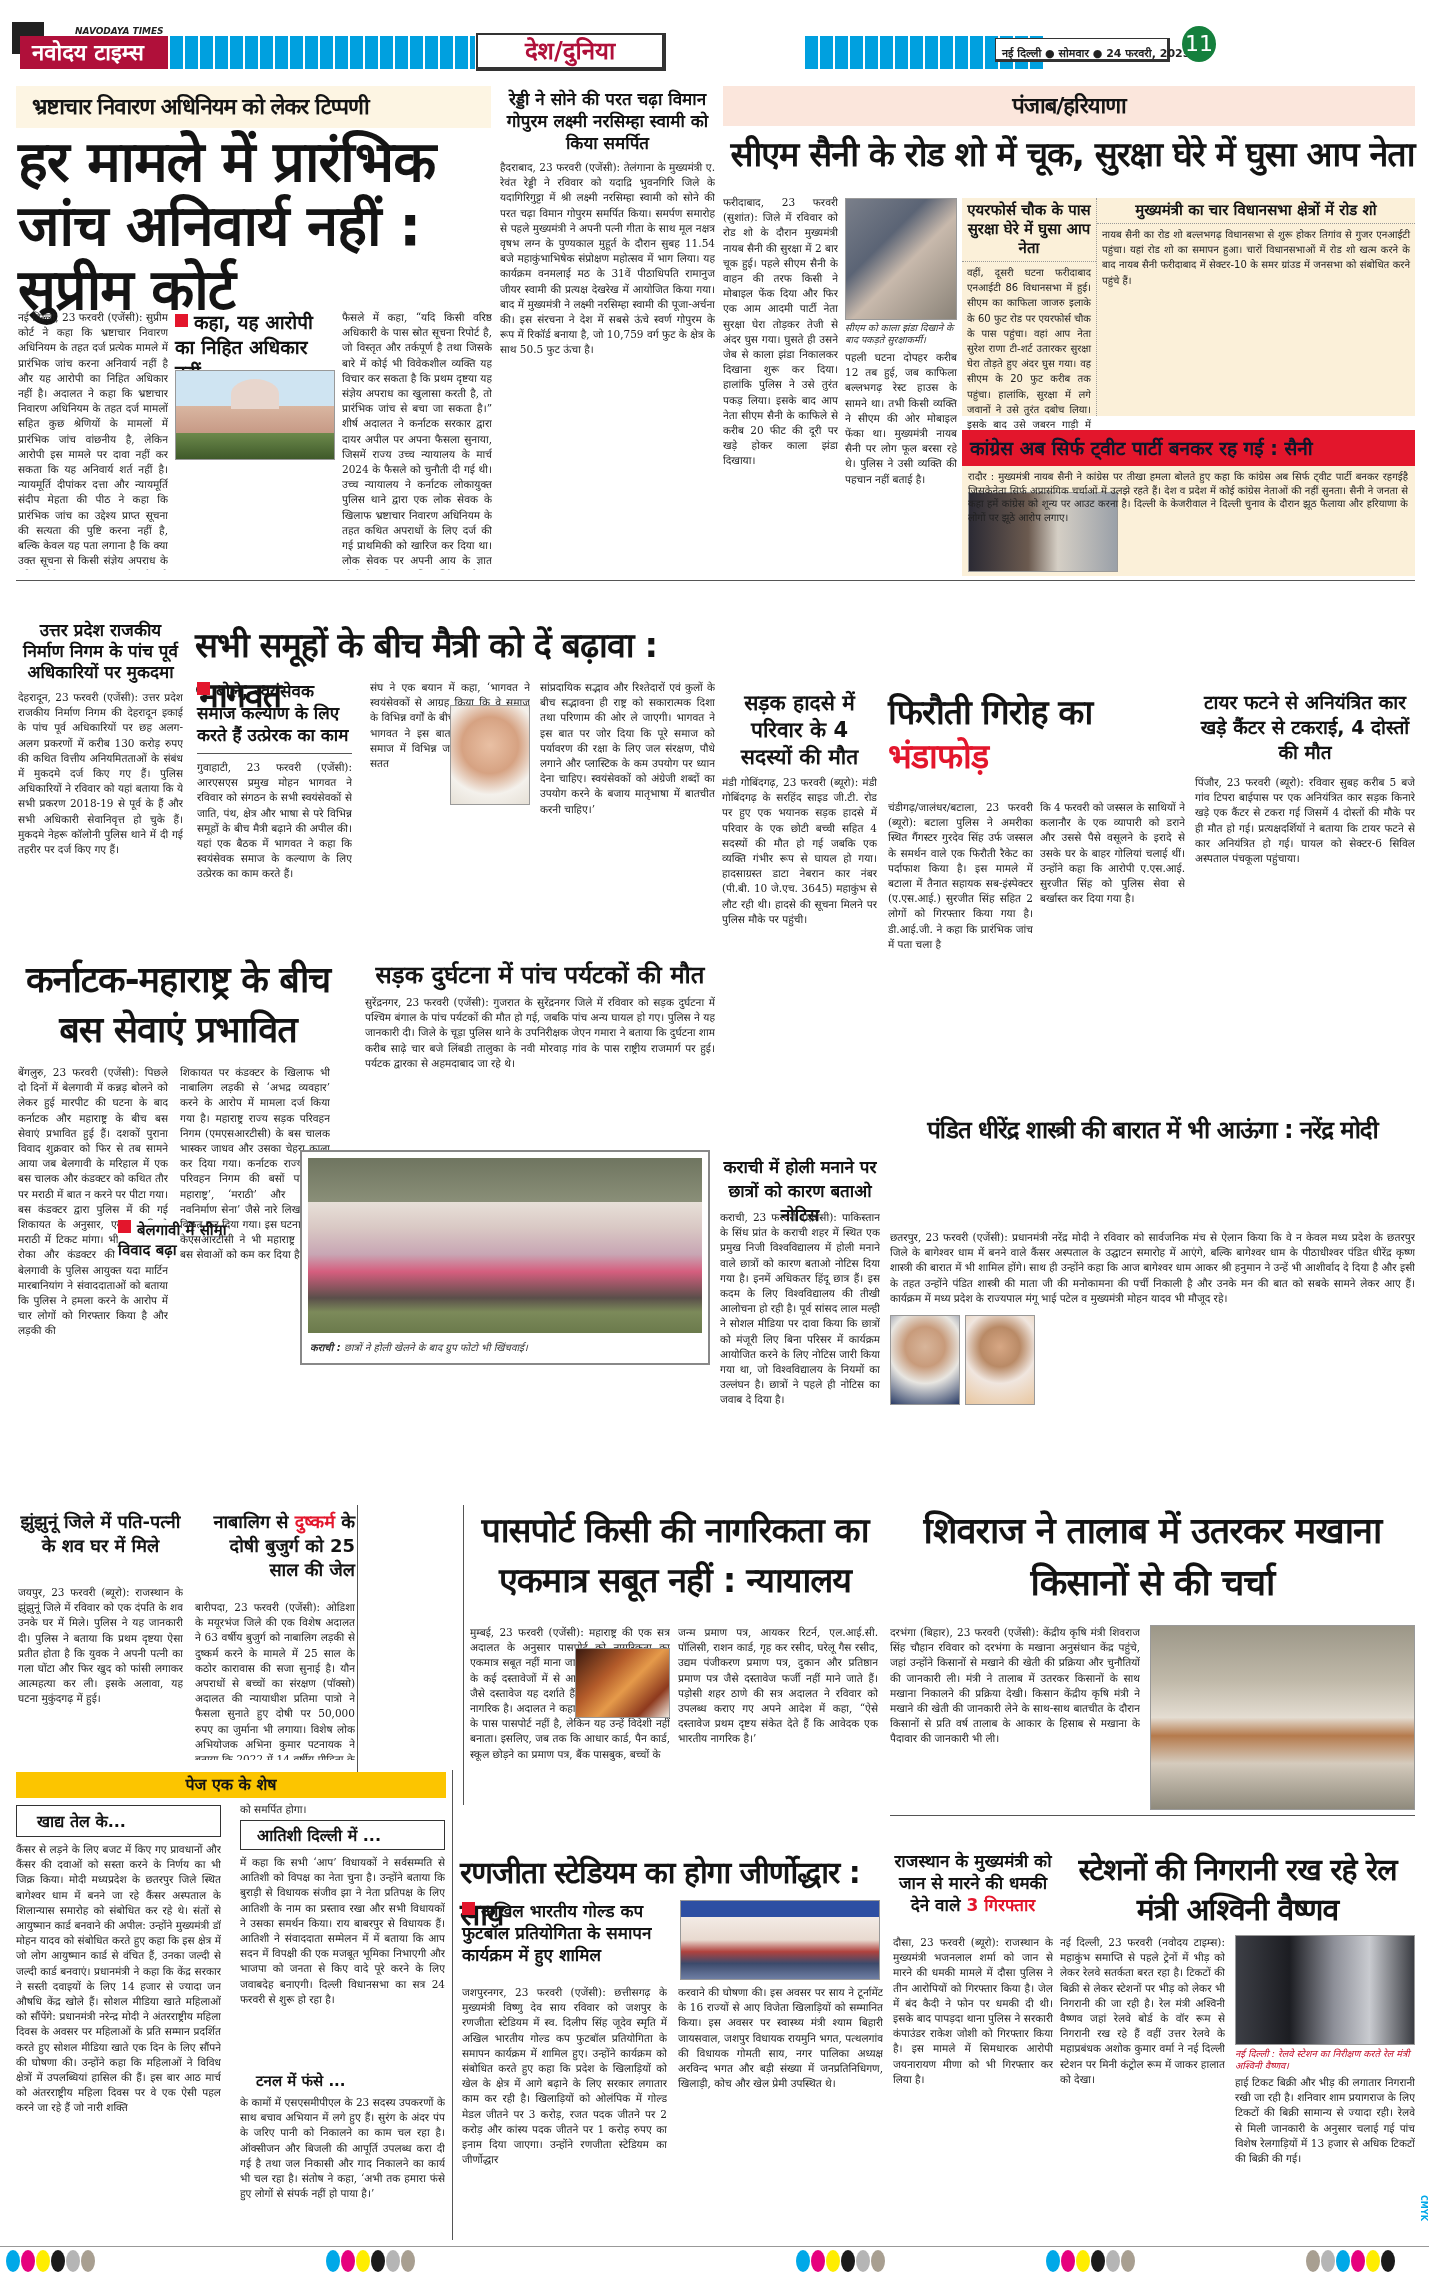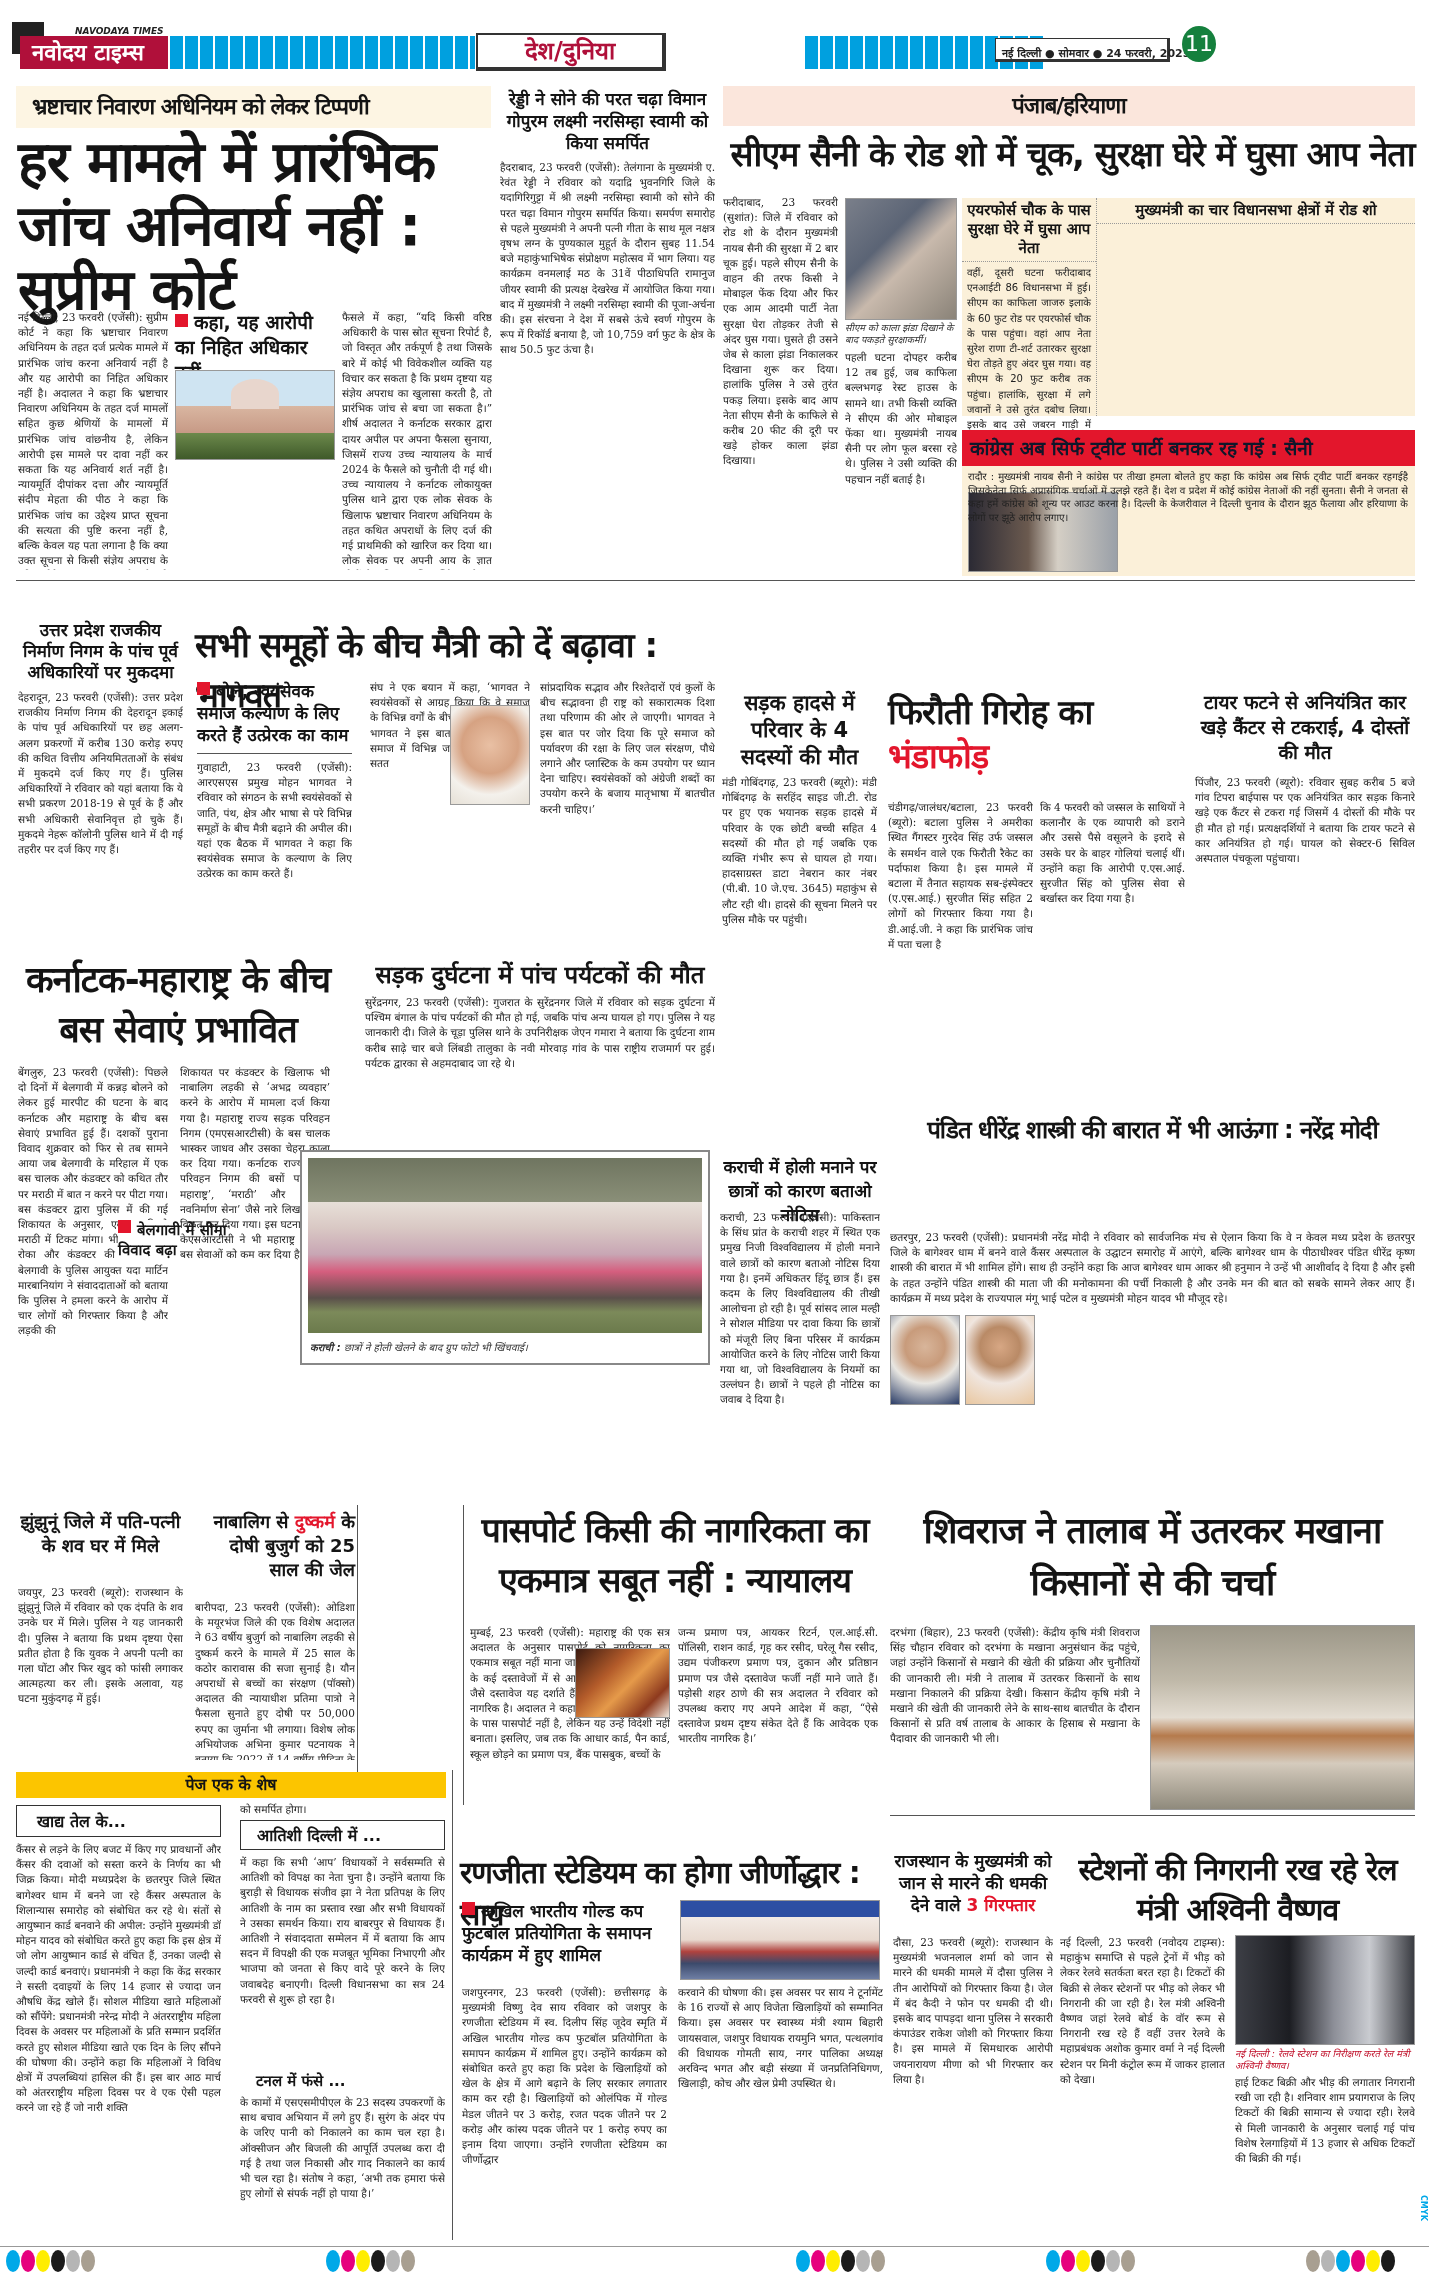--- a/index.html
+++ b/index.html
@@ -62,20 +62,21 @@
 <div class="photo" style="left:845px;top:198px;width:112px;height:122px;background:linear-gradient(135deg,#7a7f8a 0%,#5b6475 35%,#c8b9ac 55%,#8a8378 100%);"></div>
 <div class="abs" style="left:845px;top:322px;width:112px;font-size:9.5px;font-style:italic;color:#333;line-height:12px;">सीएम को काला झंडा दिखाने के बाद पकड़ते सुरक्षाकर्मी।</div>
 <div class="abs body" style="left:845px;top:350px;width:112px;height:175px;">पहली घटना दोपहर करीब 12 तब हुई, जब काफिला बल्लभगढ़ रेस्ट हाउस के सामने था। तभी किसी व्यक्ति ने सीएम की ओर मोबाइल फेंका था। मुख्यमंत्री नायब सैनी पर लोग फूल बरसा रहे थे। पुलिस ने उसी व्यक्ति की पहचान नहीं बताई है।</div>
 
 <div class="abs" style="left:962px;top:198px;width:135px;height:218px;background:#fbf0d9;border-right:1px dotted #999;">
   <div class="hl" style="font-size:15px;line-height:19px;text-align:center;padding:3px;letter-spacing:0;border-bottom:1px dotted #999;">एयरफोर्स चौक के पास सुरक्षा घेरे में घुसा आप नेता</div>
   <div class="body" style="padding:3px 5px;height:170px;font-family:'DejaVu Sans',sans-serif;font-size:10px;">वहीं, दूसरी घटना फरीदाबाद एनआईटी 86 विधानसभा में हुई। सीएम का काफिला जाजरु इलाके के 60 फुट रोड पर एयरफोर्स चौक के पास पहुंचा। वहां आप नेता सुरेश राणा टी-शर्ट उतारकर सुरक्षा घेरा तोड़ते हुए अंदर घुस गया। वह सीएम के 20 फुट करीब तक पहुंचा। हालांकि, सुरक्षा में लगे जवानों ने उसे तुरंत दबोच लिया। इसके बाद उसे जबरन गाड़ी में डालकर ले गए।</div>
 </div>
 <div class="abs" style="left:1097px;top:198px;width:318px;height:218px;background:#fbf0d9;">
   <div class="hl" style="font-size:15px;line-height:19px;text-align:center;padding:3px;letter-spacing:0;border-bottom:1px dotted #999;">मुख्यमंत्री का चार विधानसभा क्षेत्रों में रोड शो</div>
+  <div class="body" style="padding:3px 5px;height:170px;font-family:'DejaVu Sans',sans-serif;font-size:10px;">नायब सैनी का रोड शो बल्लभगढ़ विधानसभा से शुरू होकर तिगांव से गुजर एनआईटी पहुंचा। यहां रोड शो का समापन हुआ। चारों विधानसभाओं में रोड शो खत्म करने के बाद नायब सैनी फरीदाबाद में सेक्टर-10 के समर ग्रांउड में जनसभा को संबोधित करने पहुंचे हैं।</div>
 </div>
 
 <div class="abs" style="left:962px;top:430px;width:453px;height:36px;background:#e3162c;">
   <div class="hl" style="color:#0f172a;font-size:19px;line-height:36px;padding-left:8px;letter-spacing:0;">कांग्रेस अब सिर्फ ट्वीट पार्टी बनकर रह गई : सैनी</div>
 </div>
 <div class="abs" style="left:962px;top:466px;width:453px;height:110px;background:#fbf0d9;"></div>
 <div class="photo" style="left:968px;top:492px;width:150px;height:80px;background:linear-gradient(90deg,#2b2a34 0%,#6b5a4f 40%,#d5cfc5 60%,#9aa0a8 100%);"></div>
 <div class="abs body" style="left:968px;top:470px;width:440px;height:104px;font-family:'DejaVu Sans',sans-serif;font-size:10px;line-height:13.5px;text-indent:0;padding-left:0;">रादौर : मुख्यमंत्री नायब सैनी ने कांग्रेस पर तीखा हमला बोलते हुए कहा कि कांग्रेस अब सिर्फ ट्वीट पार्टी बनकर रहगईहै जिसकेनेता सिर्फ अप्रासंगिक चर्चाओं में उलझे रहते हैं। देश व प्रदेश में कोई कांग्रेस नेताओं की नहीं सुनता। सैनी ने जनता से कहा हमें कांग्रेस को शून्य पर आउट करना है। दिल्ली के केजरीवाल ने दिल्ली चुनाव के दौरान झूठ फैलाया और हरियाणा के लोगों पर झूठे आरोप लगाए।</div>
 
 <div class="hrule" style="left:16px;top:580px;width:1399px;"></div>

